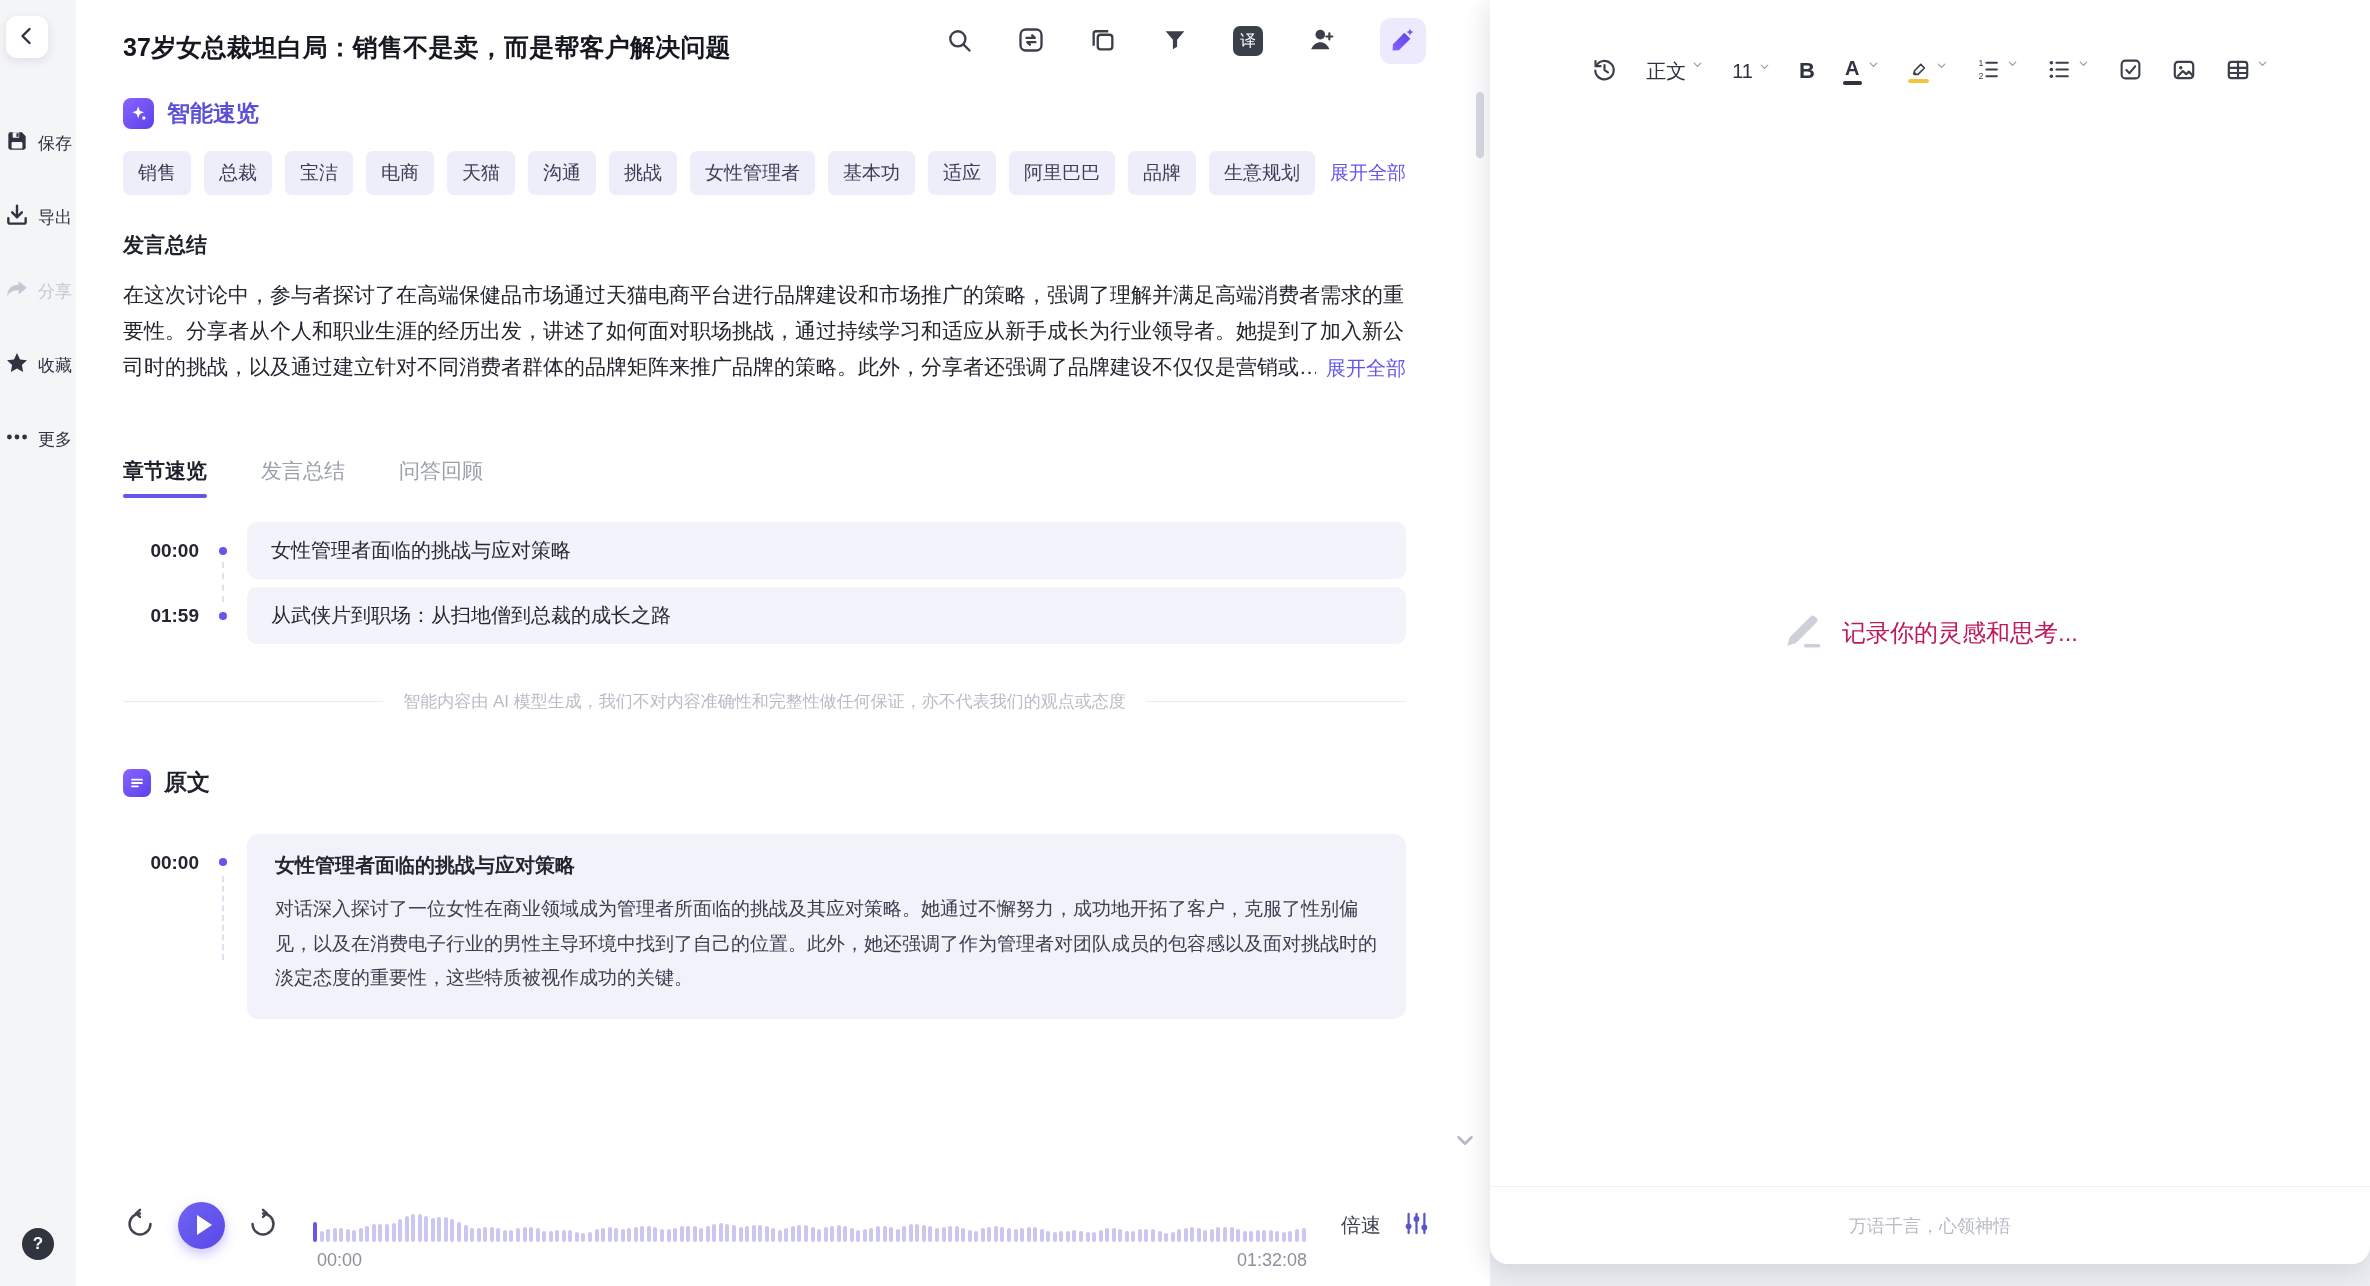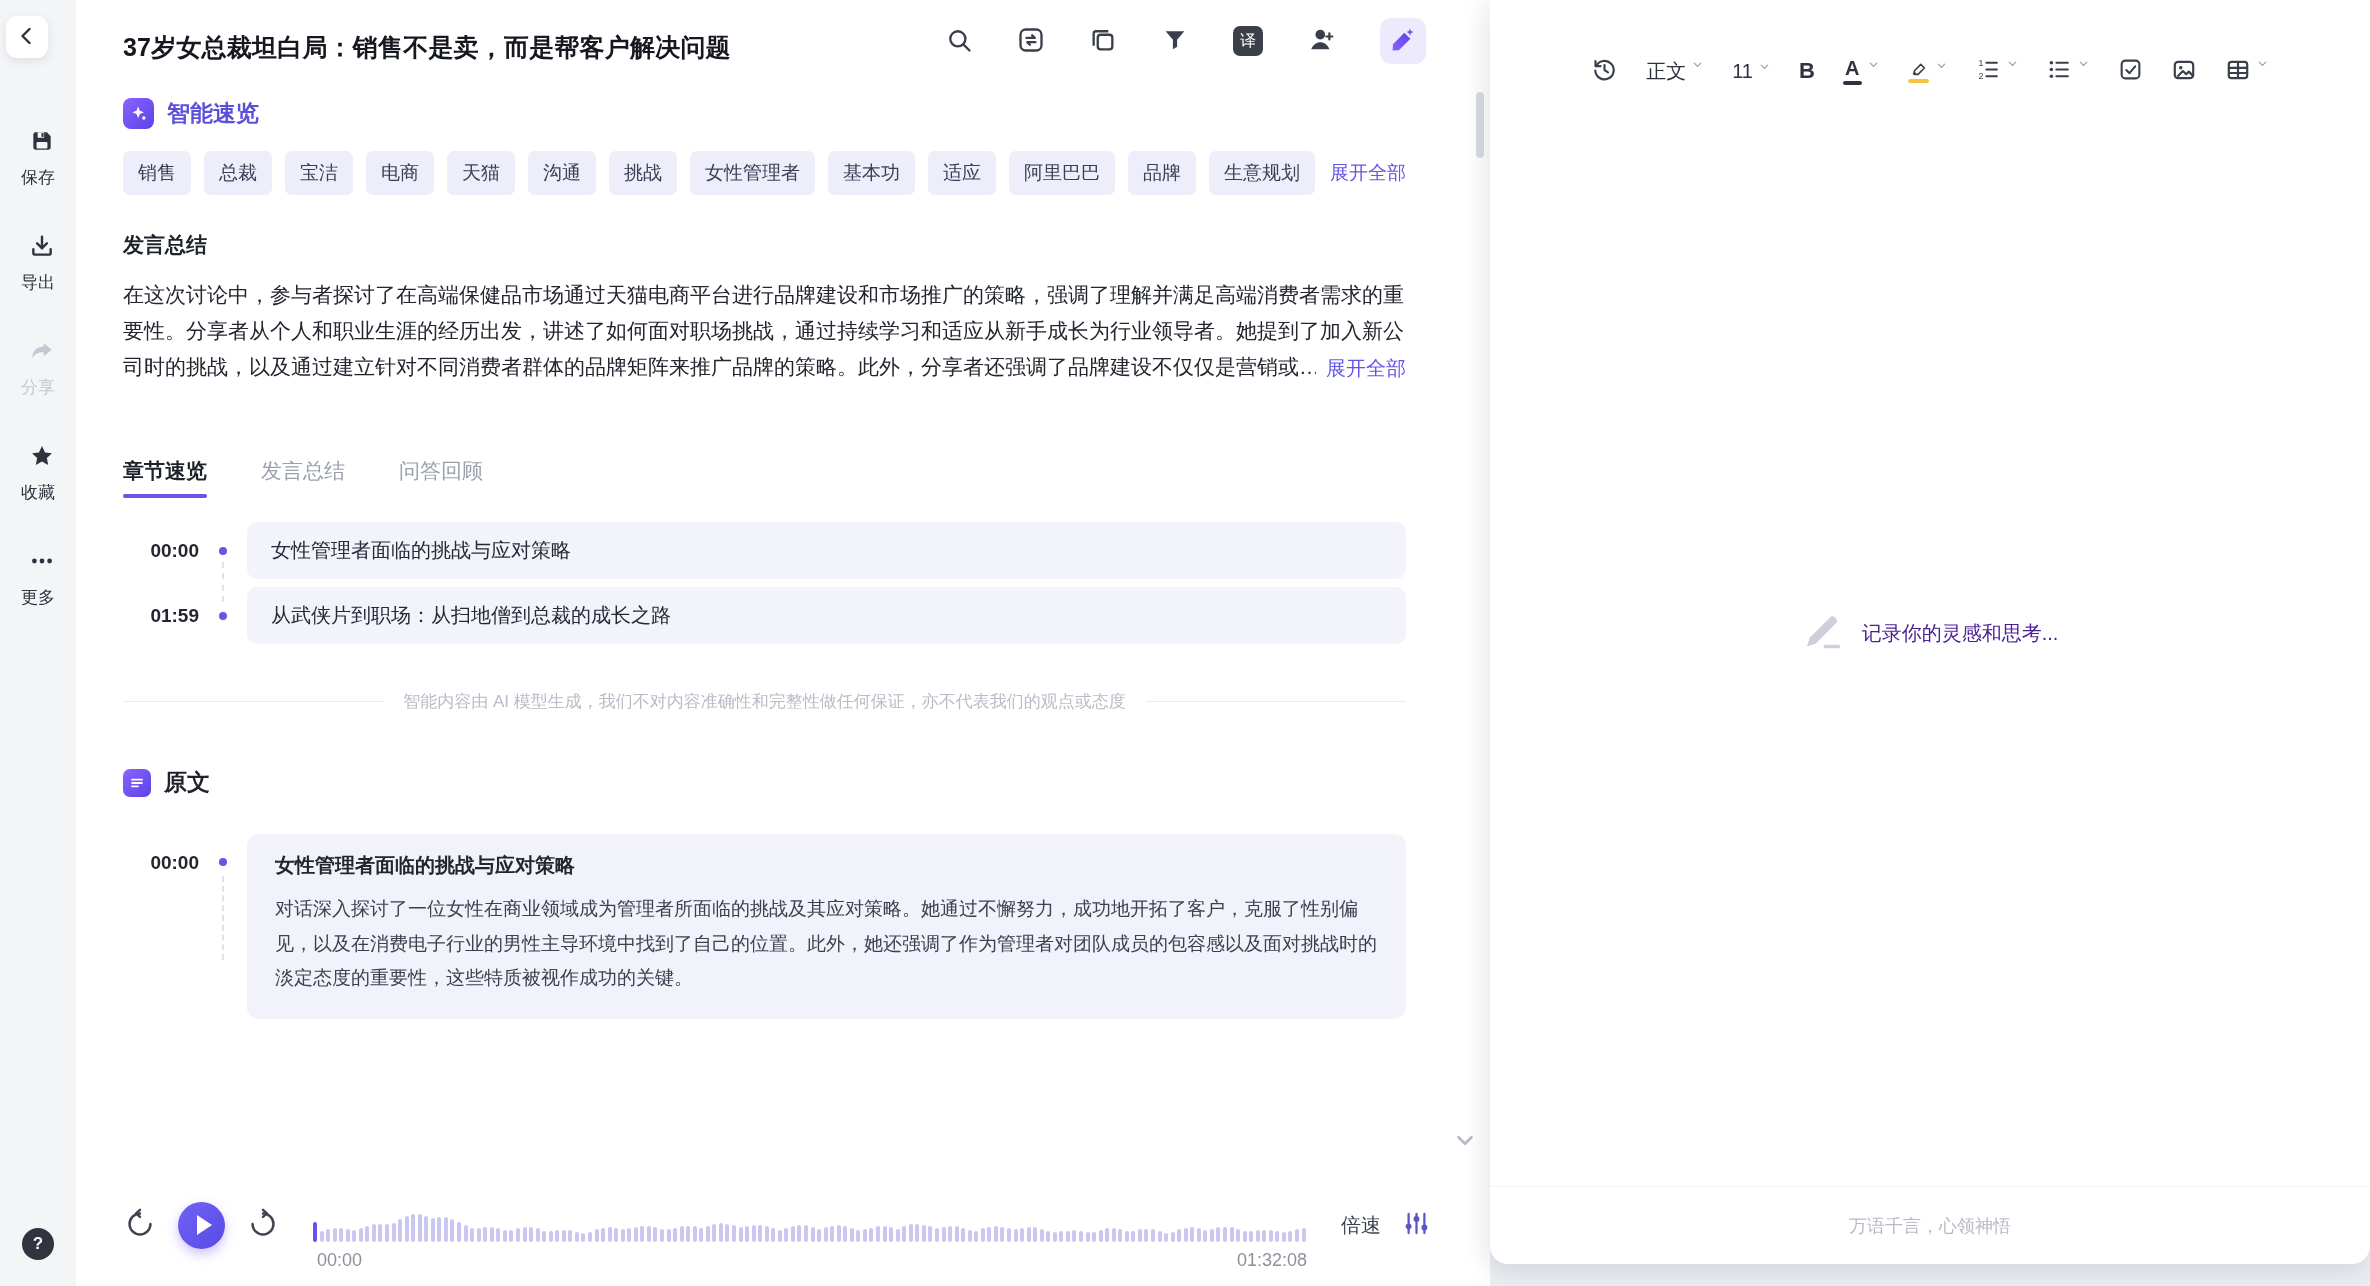--- a/index.html
+++ b/index.html
@@ -15,21 +15,21 @@
   .sidebar {
     width: 76px; background: #f4f5f7; display: flex; flex-direction: column;
     align-items: center; flex-shrink: 0;
   }
   .back-btn {
     width: 42px; height: 42px; background: #fff; border: none; border-radius: 11px;
     margin: 16px auto 0 6px; align-self: flex-start; display: flex; align-items: center; justify-content: center;
     box-shadow: 0 3px 10px rgba(30,34,60,.10); cursor: pointer;
   }
   .side-items { margin-top: 70px; display: flex; flex-direction: column; gap: 44px; align-items: center; }
-  .side-item { display: flex; flex-direction: column; align-items: flex-end; gap: 8px; cursor: pointer; }
+  .side-item { display: flex; flex-direction: row; align-items: center; gap: 8px; cursor: pointer; }
   .side-item .slabel { font-size: 17px; color: #2f3340; }
   .side-item.disabled .slabel { color: #c5c8d2; }
   .side-spacer { flex: 1; }
   .help-btn {
     width: 32px; height: 32px; border-radius: 50%; background: #30343e; color: #fff;
     font-size: 17px; font-weight: 700; display: flex; align-items: center; justify-content: center;
     margin-bottom: 26px; cursor: pointer; border: none;
   }
 
   
@@ -149,21 +149,21 @@
   .e-tool .bold-g { font-size: 22px; font-weight: 800; }
   .tool-a { display: inline-flex; flex-direction: column; align-items: center; }
   .tool-a b { font-size: 20px; font-weight: 700; line-height: 1; }
   .abar { width: 19px; height: 4px; background: #2f3340; border-radius: 2px; margin-top: 3px; }
   .tool-h { display: inline-flex; flex-direction: column; align-items: center; }
   .hbar { width: 21px; height: 4.5px; background: #f5c542; border-radius: 2px; margin-top: 1px; }
   .chev { width: 13px; height: 13px; }
   .editor-body { flex: 1; position: relative; cursor: text; }
   .empty-state {
     position: absolute; left: 50%; top: 50%; transform: translate(-50%, -56%);
-    display: flex; align-items: center; gap: 18px; color: #4c1d95; font-size: 20px; white-space: nowrap;
+    display: flex; align-items: center; gap: 18px; color: #be185d; font-size: 24px; white-space: nowrap;
   }
   .editor-footer {
     height: 78px; border-top: 1px solid #f0f1f5; display: flex; align-items: center;
     justify-content: center; color: #b8bbc6; font-size: 18px;
   }
 </style>
 </head>
 <body>
 
 <div class="app">

